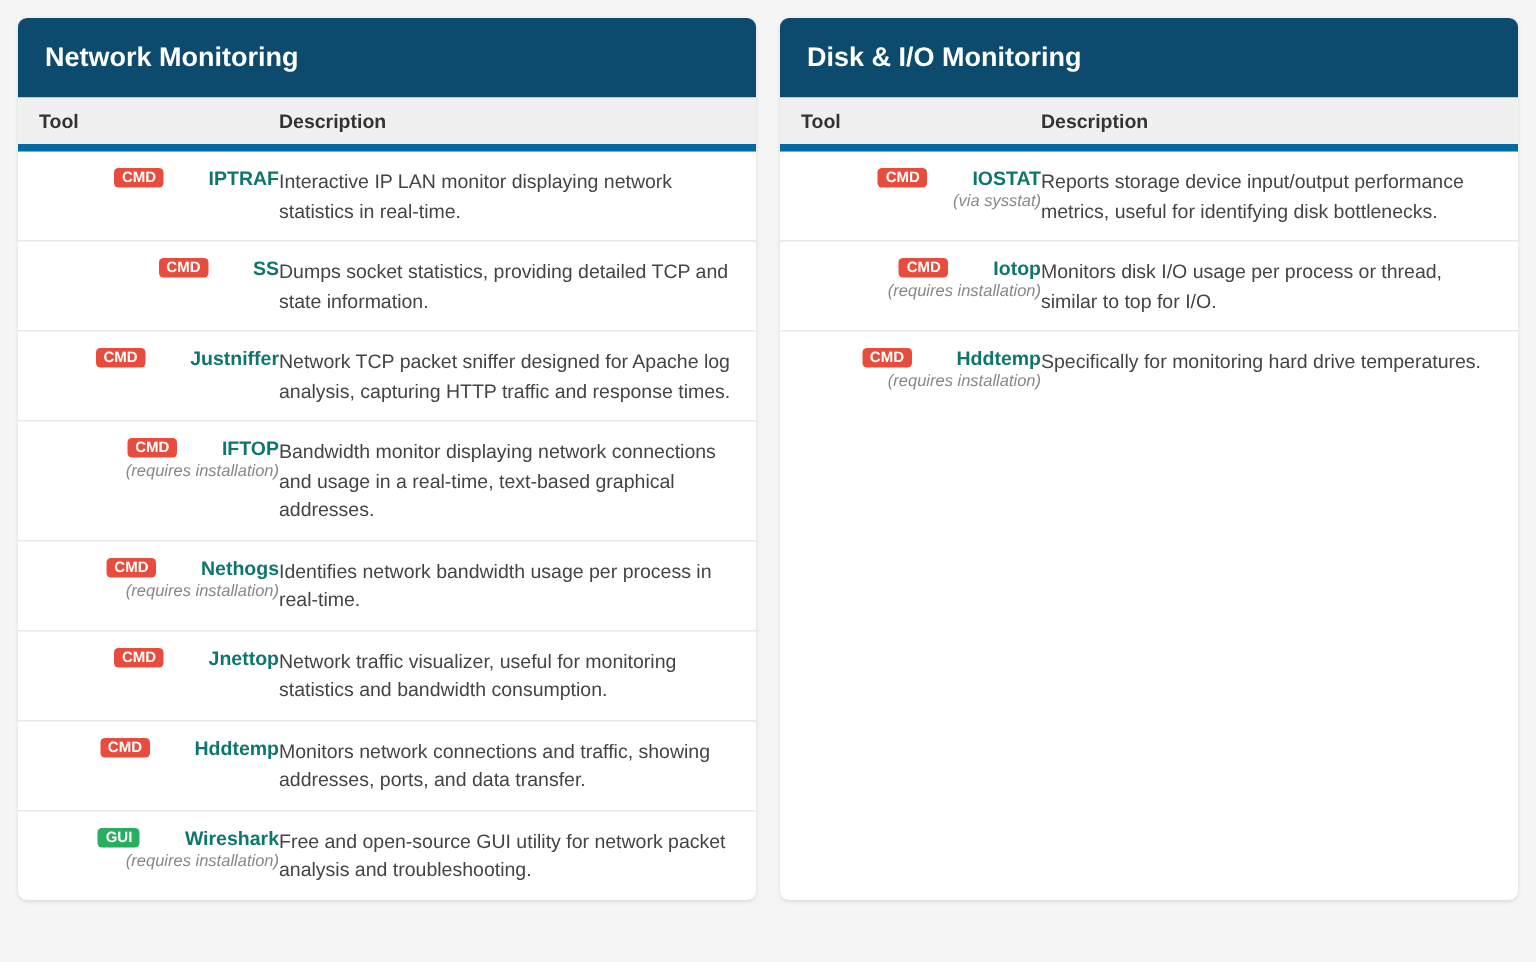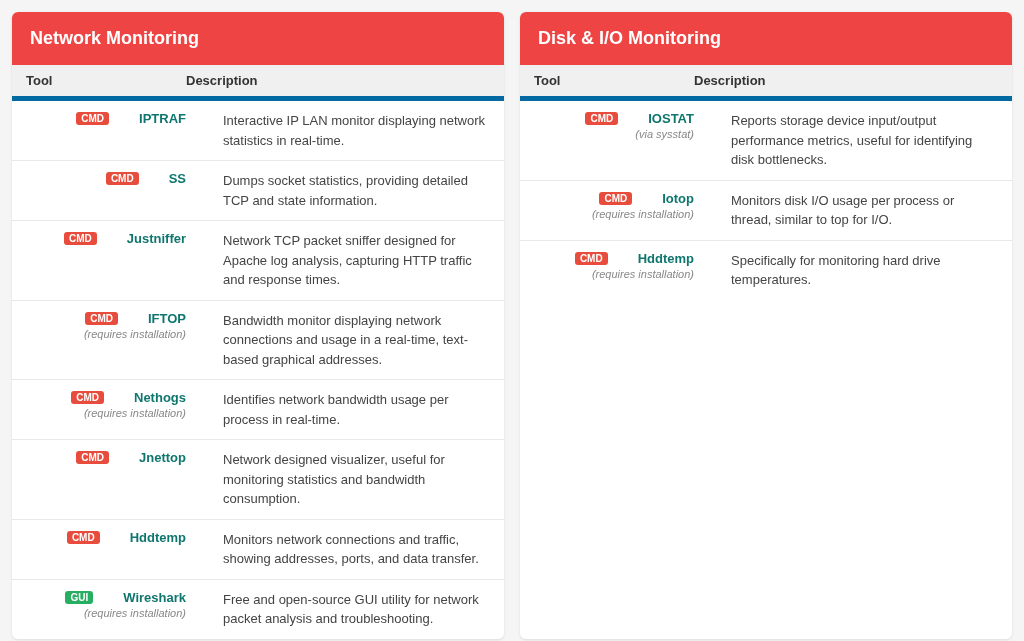--- a/index.html
+++ b/index.html
@@ -16,21 +16,21 @@
       max-width: 1000px;
     }
     .panel {
       flex: 1;
       background: #fff;
       border-radius: 6px;
       overflow: hidden;
       box-shadow: 0 1px 3px rgba(0,0,0,0.1);
     }
     .panel-header {
-      background: #ef4444;
+      background: #0c4a6e;
       color: #fff;
       font-size: 18px;
       font-weight: 700;
       padding: 16px 18px;
     }
     .table-header {
       display: grid;
       grid-template-columns: 160px 1fr;
       padding: 8px 14px;
       background: #f0f0f0;
@@ -86,21 +86,20 @@
     }
     .tool-note {
       font-size: 11px;
       color: #888;
       font-style: italic;
     }
     .desc-cell {
       font-size: 13px;
       color: #444;
       line-height: 1.5;
-      margin-left: 37px;
     }
   </style>
 </head>
 <body>
 
 <div class="page-container">
 
   <div class="panel">
     <div class="panel-header">
       <span>Network Monitoring</span>
@@ -157,21 +156,21 @@
           </div>
           <div class="desc-cell">Identifies network bandwidth usage per process in real-time.</div>
         </div>
         <div class="table-row">
           <div class="tool-cell">
             <div class="tool-name-row">
               <span class="badge badge-cmd">CMD</span>
               <span class="tool-name">Jnettop</span>
             </div>
           </div>
-          <div class="desc-cell">Network designed visualizer, useful for monitoring statistics and bandwidth consumption.</div>
+          <div class="desc-cell">Network traffic visualizer, useful for monitoring statistics and bandwidth consumption.</div>
         </div>
         <div class="table-row">
           <div class="tool-cell">
             <div class="tool-name-row">
               <span class="badge badge-cmd">CMD</span>
               <span class="tool-name">Hddtemp</span>
             </div>
           </div>
           <div class="desc-cell">Monitors network connections and traffic, showing addresses, ports, and data transfer.</div>
         </div>

